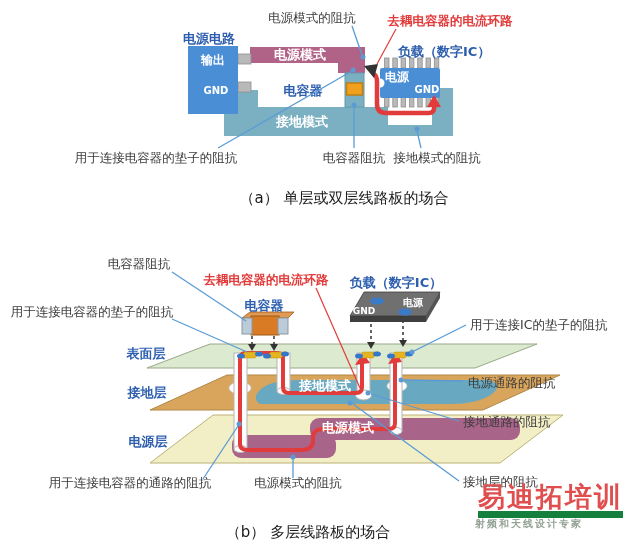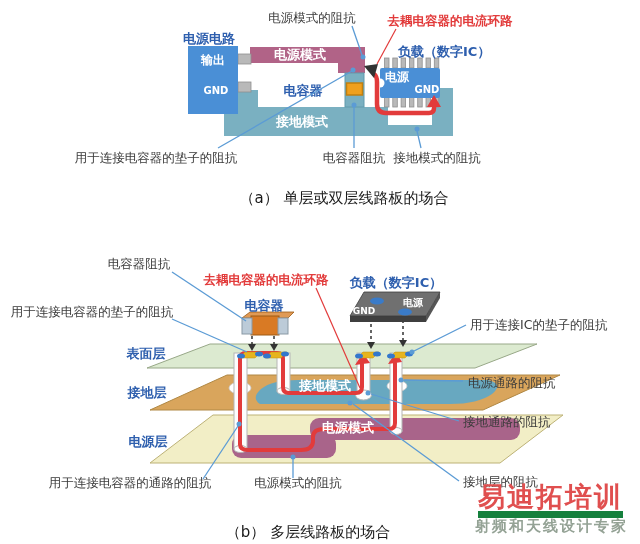--- a/index.html
+++ b/index.html
@@ -19,21 +19,21 @@
   .dot{fill:#5b9bd5;}
   .redloop{stroke:#e23b3b;fill:none;stroke-linecap:round;stroke-linejoin:round;}
   .dash{stroke:#333;stroke-width:1.5;fill:none;stroke-dasharray:3,3;}
   .dash-head{fill:#333;}
   .pin{fill:#b9b9b9;stroke:#8f8f8f;stroke-width:0.8;}
   .via{fill:#fdfdfd;stroke:#b5b5b5;stroke-width:1;}
   #watermark{position:absolute;left:448px;top:483px;width:192px;line-height:1;}
   .wm-brand{display:inline-block;margin-left:30px;font-size:27px;font-weight:bold;color:#e04f4f;letter-spacing:2px;border-bottom:7px solid #15803d;padding-bottom:1px;white-space:nowrap;}
   .wm-line2{position:relative;height:18px;margin-top:1px;}
   .wm-url{position:absolute;left:0;top:2px;color:#aacb88;font-size:14px;font-weight:bold;letter-spacing:0.5px;white-space:nowrap;}
-  .wm-tagline{position:absolute;left:27px;top:0;color:#8f9e90;font-size:15px;font-weight:bold;letter-spacing:2px;white-space:nowrap;opacity:0.95;}
+  .wm-tagline{position:absolute;left:27px;top:0;color:#8f9e90;font-size:10px;font-weight:bold;letter-spacing:2px;white-space:nowrap;opacity:0.95;}
 </style>
 </head>
 <body>
 
 <div id="figure">
 
   <svg width="640" height="240" viewBox="0 0 640 240">
 
     <path d="M232,90 L258,90 L258,107 L388,107 L388,125 L432,125 L432,88 L453,88 L453,136 L224,136 L224,107 L232,107 Z" fill="#7ab0c1"></path>
 

